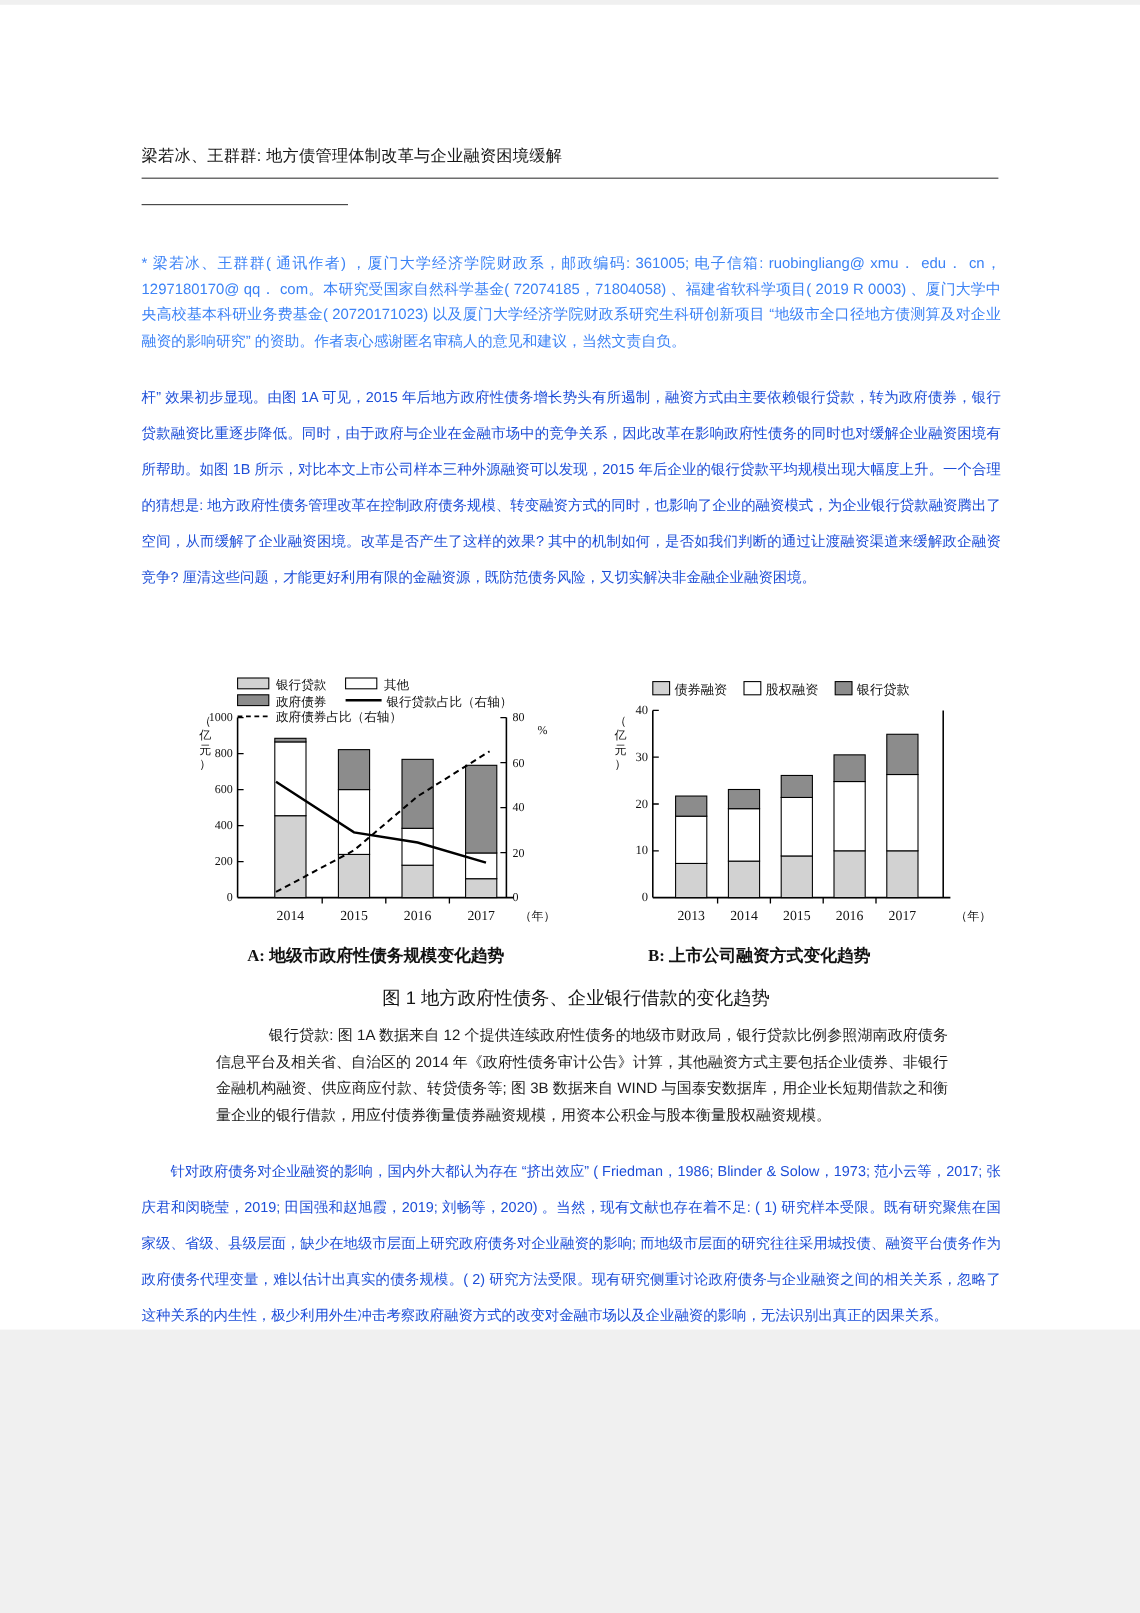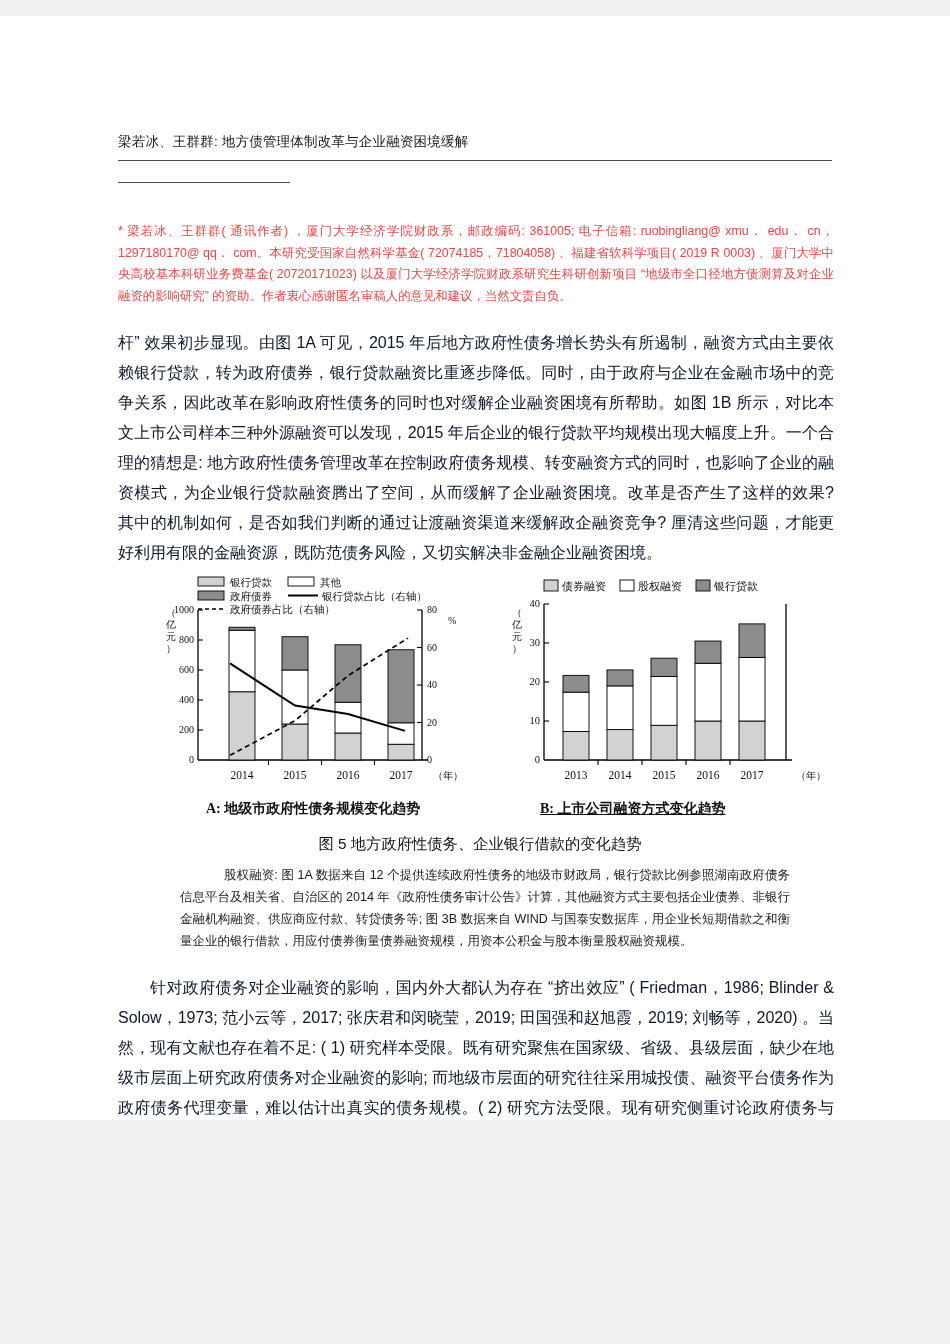--- a/index.html
+++ b/index.html
@@ -5,21 +5,21 @@
   html, body {
     margin: 0;
     padding: 0;
     background: #f0f0f0;
   }
   .page {
     width: 950px;
     height: 1104px;
     background: #ffffff;
     position: relative;
-    margin: 16px auto;
+    margin: 4px auto;
     font-family: "Liberation Sans", sans-serif;
     color: #1b1b1b;
     overflow: hidden;
   }
 
   
   .running-head {
     position: absolute;
     left: 118px;
     top: 117px;
@@ -48,33 +48,33 @@
   
   .footnote {
     position: absolute;
     left: 118px;
     top: 205px;
     width: 716px;
     font-size: 12.4px;
     line-height: 21.5px;
     text-align: justify;
     text-justify: inter-character;
-    color: #ef4444;
+    color: #3b82f6;
   }
 
   
   .body-par {
     position: absolute;
     left: 118px;
     width: 716px;
-    font-size: 16px;
+    font-size: 12px;
     line-height: 30px;
     text-align: justify;
     text-justify: inter-character;
-    color: #0f172a;
+    color: #1d4ed8;
   }
   #par-1 { top: 312px; }
   #par-3 { top: 957px; }
 
   .indent2 { text-indent: 2em; }
 
   
   .figure {
     position: absolute;
     left: 150px;
@@ -95,21 +95,21 @@
   .sub-caption {
     position: absolute;
     top: 228px;
     font-family: "Liberation Serif", serif;
     font-weight: bold;
     font-size: 14px;
     color: #121212;
     white-space: nowrap;
   }
   #sub-caption-a { left: 56px; }
-  #sub-caption-b { left: 390px; text-decoration: underline; }
+  #sub-caption-b { left: 390px; }
 
   .fig-caption {
     position: absolute;
     top: 262px;
     left: 0;
     width: 660px;
     text-align: center;
     font-size: 15.3px;
     color: #141414;
   }
@@ -315,22 +315,22 @@
             <text x="266" y="207" font-size="11.5" text-anchor="middle" fill="#111">2017</text>
             <text x="310" y="207" font-size="10" fill="#111">（年）</text>
           </g>
         </svg>
       </div>
     </div>
 
     <div class="sub-caption" id="sub-caption-a">A: 地级市政府性债务规模变化趋势</div>
     <div class="sub-caption" id="sub-caption-b">B: 上市公司融资方式变化趋势</div>
 
-    <div class="fig-caption">图 5 地方政府性债务、企业银行借款的变化趋势</div>
+    <div class="fig-caption">图 1 地方政府性债务、企业银行借款的变化趋势</div>
 
     <div class="fig-source">
-      <span class="lead">股权融资:</span><span> 图 1A 数据来自 12 个提供连续政府性债务的地级市财政局，银行贷款比例参照湖南政府债务信息平台及相关省、自治区的 2014 年《政府性债务审计公告》计算，其他融资方式主要包括企业债券、非银行金融机构融资、供应商应付款、转贷债务等; 图 3B 数据来自 WIND 与国泰安数据库，用企业长短期借款之和衡量企业的银行借款，用应付债券衡量债券融资规模，用资本公积金与股本衡量股权融资规模。</span>
+      <span class="lead">银行贷款:</span><span> 图 1A 数据来自 12 个提供连续政府性债务的地级市财政局，银行贷款比例参照湖南政府债务信息平台及相关省、自治区的 2014 年《政府性债务审计公告》计算，其他融资方式主要包括企业债券、非银行金融机构融资、供应商应付款、转贷债务等; 图 3B 数据来自 WIND 与国泰安数据库，用企业长短期借款之和衡量企业的银行借款，用应付债券衡量债券融资规模，用资本公积金与股本衡量股权融资规模。</span>
     </div>
   </div>
 
   <div class="body-par indent2" id="par-3">针对政府债务对企业融资的影响，国内外大都认为存在 “挤出效应” ( Friedman，1986; Blinder &amp; Solow，1973; 范小云等，2017; 张庆君和闵晓莹，2019; 田国强和赵旭霞，2019; 刘畅等，2020) 。当然，现有文献也存在着不足: ( 1) 研究样本受限。既有研究聚焦在国家级、省级、县级层面，缺少在地级市层面上研究政府债务对企业融资的影响; 而地级市层面的研究往往采用城投债、融资平台债务作为政府债务代理变量，难以估计出真实的债务规模。( 2) 研究方法受限。现有研究侧重讨论政府债务与企业融资之间的相关关系，忽略了这种关系的内生性，极少利用外生冲击考察政府融资方式的改变对金融市场以及企业融资的影响，无法识别出真正的因果关系。</div>
 
 </div>
 
 </body></html>

